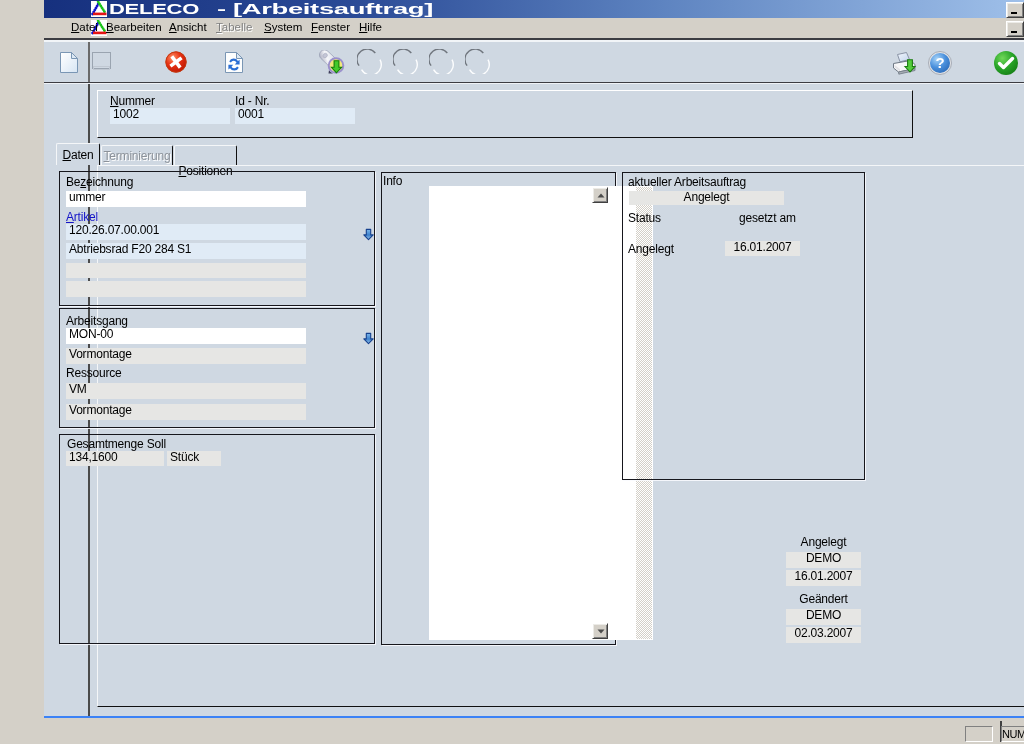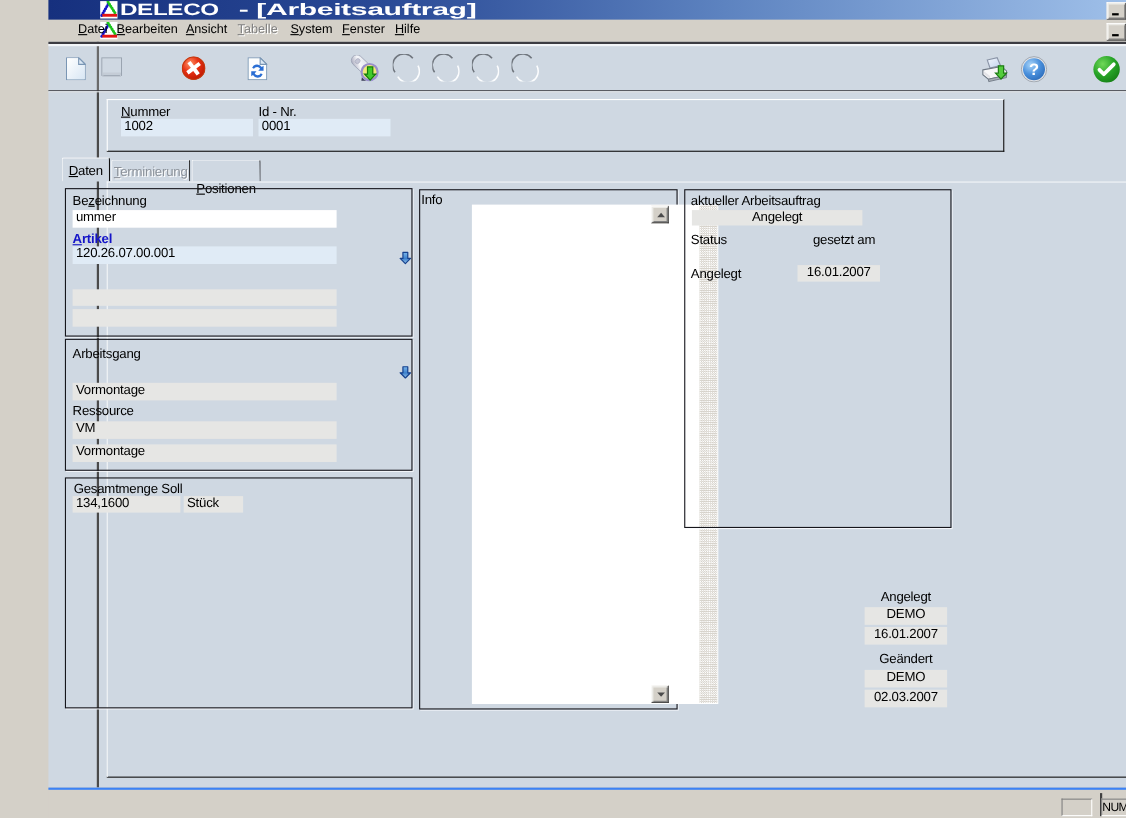--- a/index.html
+++ b/index.html
@@ -38,21 +38,21 @@
 
 #page{left:9px;top:81px;width:1005px;height:542px;box-sizing:border-box;
  border-top:1px solid #f4f6f8;border-left:1px solid #f4f6f8;border-bottom:1px solid #101010;border-right:1px solid #101010;}
 
 .gbox{position:absolute;box-sizing:border-box;border:1px solid #16161c;box-shadow:1px 1px 0 rgba(250,252,255,.85);}
 .fld{position:absolute;box-sizing:border-box;padding:0 3px;line-height:13px;overflow:hidden;white-space:nowrap;}
 .fwhite{background:#fff;}
 .fblue{background:#e0ebf6;}
 .fgray{background:#e6e6e4;}
 .lbl{position:absolute;white-space:nowrap;}
-.blue-link{color:#1414c8;font-weight:bold;}
+.blue-link{color:#1414c8;}
 
 .sbtn{position:absolute;width:16px;height:16px;background:#d4d0c8;border:1px solid;border-color:#fff #404040 #404040 #fff;box-shadow:inset 1px 1px 0 #ecebe7, inset -1px -1px 0 #808080;box-sizing:border-box;}
 .sbtn svg{position:absolute;left:1px;top:1px;}
 
 #statusbar{left:0;top:716px;width:1024px;height:28px;background:#d4d0c8;border-top:2px solid #3b82f6;box-sizing:border-box;}
 .spanel{position:absolute;top:8px;height:16px;border:1px solid;border-color:#808080 #fff #fff #808080;box-sizing:border-box;background:#d4d0c8;}
 </style>
 </head>
 <body>
 
@@ -269,35 +269,37 @@
   <div class="tab" style="left:57px;top:61px;width:72px;height:20px;padding-top:3px;border-bottom:0;color:#8c929a;text-shadow:1px 1px 0 #fff;"><u>T</u>erminierung</div>
   <div class="tab" style="left:130px;top:61px;width:63px;height:20px;padding-top:18px;border-bottom:0;"><u>P</u>ositionen</div>
 
   <div class="abs" id="page"></div>
 
   <div class="gbox" style="left:15px;top:87px;width:316px;height:135px;"></div>
   <div class="lbl" style="left:22px;top:91px;">Be<u>z</u>eichnung</div>
   <div class="fld fwhite" style="left:22px;top:107px;width:240px;height:16px;">ummer</div>
   <div class="lbl blue-link" style="left:22px;top:126px;"><u>A</u>rtikel</div>
   <div class="fld fblue" style="left:22px;top:140px;width:240px;height:16px;">120.26.07.00.001</div>
+  <div class="fld fblue" style="left:22px;top:159px;width:240px;height:16px;">Abtriebsrad F20 284 S1</div>
   <div class="fld fgray" style="left:22px;top:179px;width:240px;height:15px;"></div>
   <div class="fld fgray" style="left:22px;top:197px;width:240px;height:16px;"></div>
   <span class="abs" style="left:274px;top:144px;"><svg width="13" height="13">
           <defs>
             <linearGradient id="bag" x1="0" y1="0" x2="0" y2="1">
               <stop offset="0" stop-color="#7cb8ec"></stop>
               <stop offset="0.55" stop-color="#3c80cc"></stop>
               <stop offset="1" stop-color="#9cc8ea"></stop>
             </linearGradient>
           </defs>
           <path d="M6.5 11.6 L1.8 6.9 L4.3 6.9 L4.3 1.4 L8.7 1.4 L8.7 6.9 L11.2 6.9 Z" fill="url(#bag)" stroke="#16418e" stroke-width="1.1" stroke-linejoin="round"></path>
         </svg></span>
 
   <div class="gbox" style="left:15px;top:224px;width:316px;height:120px;"></div>
   <div class="lbl" style="left:22px;top:230px;">Arbeitsgang</div>
+  <div class="fld fwhite" style="left:22px;top:244px;width:240px;height:16px;">MON-00</div>
   <span class="abs" style="left:274px;top:248px;"><svg width="13" height="13">
           <defs>
             <linearGradient id="bag" x1="0" y1="0" x2="0" y2="1">
               <stop offset="0" stop-color="#7cb8ec"></stop>
               <stop offset="0.55" stop-color="#3c80cc"></stop>
               <stop offset="1" stop-color="#9cc8ea"></stop>
             </linearGradient>
           </defs>
           <path d="M6.5 11.6 L1.8 6.9 L4.3 6.9 L4.3 1.4 L8.7 1.4 L8.7 6.9 L11.2 6.9 Z" fill="url(#bag)" stroke="#16418e" stroke-width="1.1" stroke-linejoin="round"></path>
         </svg></span>

